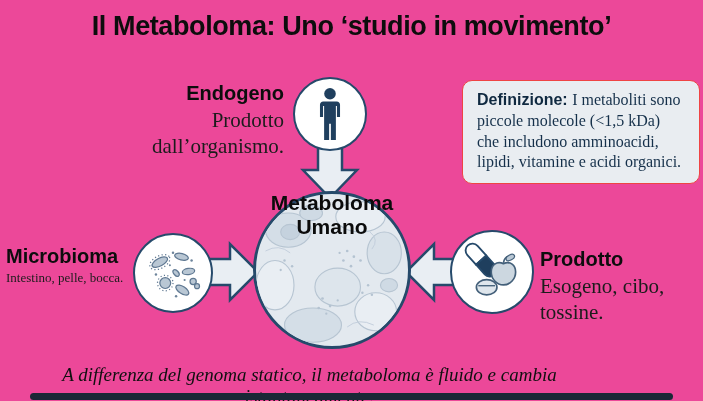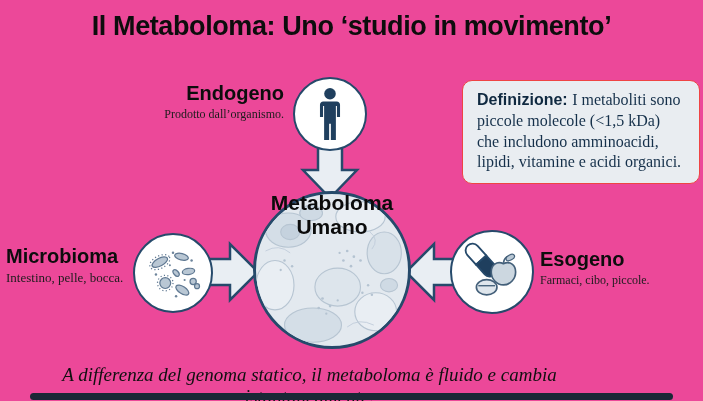--- a/index.html
+++ b/index.html
@@ -28,21 +28,21 @@
   .c-center svg{position:absolute;left:0;top:0;width:100%;height:100%;}
   .center-label{
     position:absolute;left:253px;top:191px;width:158px;height:158px;
     display:flex;align-items:flex-start;justify-content:center;text-align:center;
     font-size:21px;font-weight:700;color:#0b0b0b;line-height:1.15;
   }
   .center-label span{display:block;width:150px;}
   
   .nodelabel{position:absolute;}
   .nodelabel .nl-title{font-size:20px;font-weight:700;color:#0d0d0d;line-height:1.1;margin-bottom:3px;}
-  .nodelabel .nl-desc{font-size:12px;color:#1c1c1c;line-height:1.26;}
+  .nodelabel .nl-desc{font-size:21px;color:#1c1c1c;line-height:1.26;}
   .lbl-endo{left:148px;top:82px;width:136px;text-align:right;}
   .lbl-micro{left:6px;top:245px;width:118px;}
   .lbl-micro .nl-desc{font-size:13px;}
   .lbl-eso{left:540px;top:248px;width:126px;text-align:left;}
   
   .defbox{
     position:absolute;left:462px;top:80px;width:238px;box-sizing:border-box;
     background:#e9edf1;border:1px solid #ef4444;border-radius:10px;
     padding:9px 14px 10px 14px;color:#142c42;line-height:1.3;
   }
@@ -134,22 +134,22 @@
         <path d="M57 31 c-9 -4 -16 2 -16 11 c0 9 7 17 16 17 c9 0 16 -8 16 -17 c0 -9 -7 -15 -16 -11 z" fill="#ccd7e0" stroke="#44607a" stroke-width="2.2"></path>
       </g>
 
       <g>
         <ellipse cx="35" cy="62" rx="13.5" ry="10" fill="#dfe6ec" stroke="#44607a" stroke-width="2.2"></ellipse>
         <path d="M24 60 h22" stroke="#44607a" stroke-width="1.8" fill="none"></path>
       </g>
     </svg>
   </div>
   <div class="nodelabel lbl-eso">
-    <div class="nl-title">Esogeno</div>
-    <div class="nl-desc serif">Farmaci, cibo, piccole.</div>
+    <div class="nl-title">Prodotto</div>
+    <div class="nl-desc serif">Esogeno, cibo, tossine.</div>
   </div>
 
   <div class="circle c-center">
     <svg viewBox="0 0 160 160">
       <g stroke="#b7c5d2" stroke-width="1.2">
         <ellipse cx="34" cy="38" rx="24" ry="18" fill="#d4dee7"></ellipse>
         <ellipse cx="110" cy="24" rx="26" ry="16" fill="#e9eef3"></ellipse>
         <ellipse cx="135" cy="62" rx="18" ry="22" fill="#d8e1e9"></ellipse>
         <ellipse cx="20" cy="96" rx="20" ry="26" fill="#e9eef3"></ellipse>
         <ellipse cx="60" cy="138" rx="30" ry="18" fill="#d4dee7"></ellipse>

